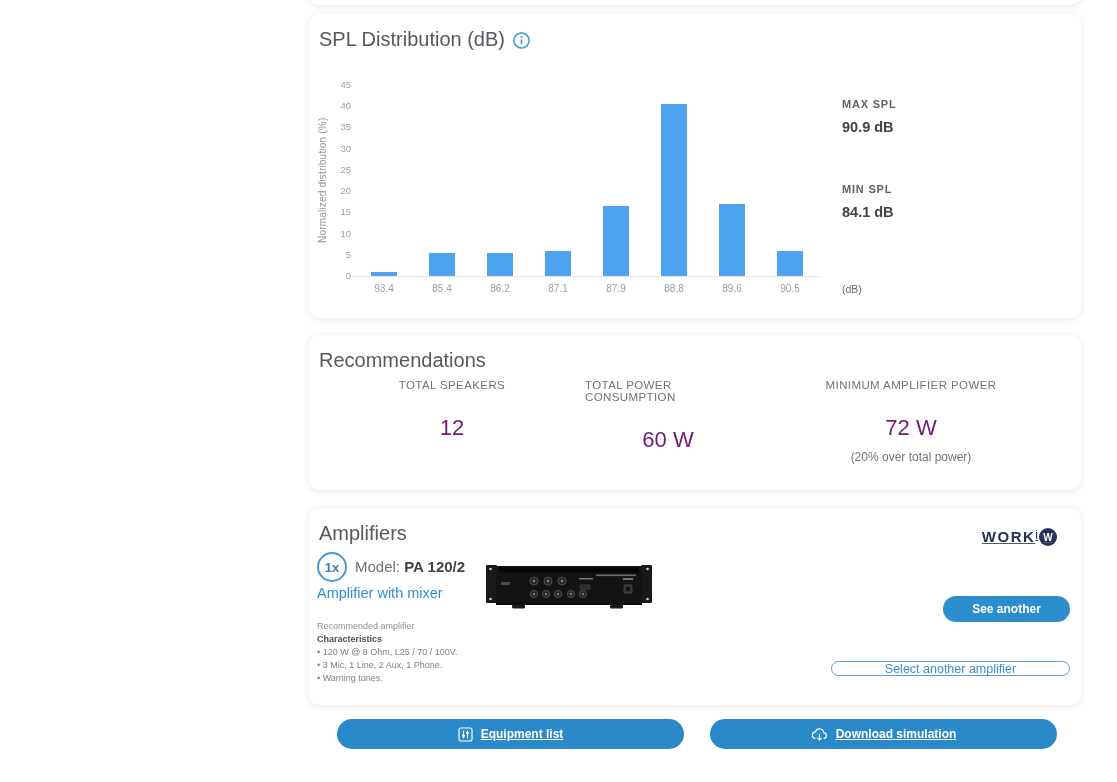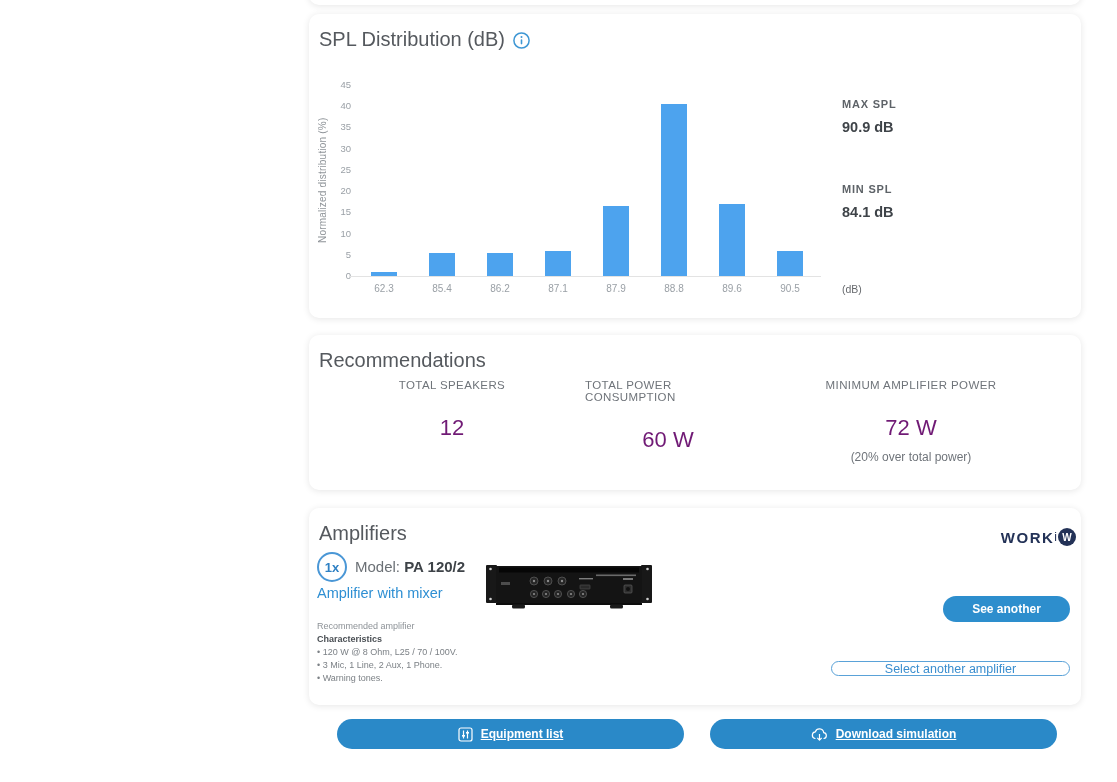--- a/index.html
+++ b/index.html
@@ -45,21 +45,21 @@
 
   
   .stats-row { position:absolute; left:10px; top:44px; width:752px; display:flex; }
   .stat-col { display:flex; flex-direction:column; align-items:center; }
   .stat-col.c1 { width:266px; } .stat-col.c2 { width:166px; } .stat-col.c3 { width:320px; }
   .stat-label { font-size:11.5px; color:#6f747a; letter-spacing:0.4px; }
   .stat-value { font-size:22px; color:#701a75; margin-top:24px; }
   .stat-note { font-size:12px; color:#6f747a; margin-top:9px; }
 
   
-  .brand { position:absolute; right:5px; top:20px; display:flex; align-items:center; }
+  .brand { position:absolute; right:24px; top:20px; display:flex; align-items:flex-start;text-decoration:underline; }
   .brand-word { font-size:15px; font-weight:bold; letter-spacing:1.5px; color:#233257; }
   .brand-i { font-size:12px; color:#233257; margin:0 1px 0 0; }
   .brand-circle { width:18px; height:18px; border-radius:50%; background:#233257; color:#fff;
                   font-size:10px; font-weight:bold; display:flex; align-items:center; justify-content:center; }
   .qty-circle { position:absolute; left:8px; top:44px; width:30px; height:30px; border:2px solid #4a97d6;
                 border-radius:50%; display:flex; align-items:center; justify-content:center;
                 font-size:13px; font-weight:bold; color:#2f81c4; }
   .model-line { position:absolute; left:46px; top:50px; font-size:15px; color:#6b7075; }
   .model-name { font-weight:bold; color:#3e4348; }
   .amp-link { position:absolute; left:8px; top:77px; font-size:14.5px; color:#2e8fd3; cursor:pointer; text-decoration:none; }
@@ -131,21 +131,21 @@
       </div>
       <div class="bar-slot">
         <div class="bar" style="height: 72.2px; background: rgb(77, 163, 238);"></div>
       </div>
       <div class="bar-slot">
         <div class="bar" style="height: 25.5px; background: rgb(77, 163, 238);"></div>
       </div>
     </div>
   <div class="axis-line"></div>
   <div class="x-labels">
-      <div class="x-label">62.3</div>
+      <div class="x-label">93.4</div>
       <div class="x-label">85.4</div>
       <div class="x-label">86.2</div>
       <div class="x-label">87.1</div>
       <div class="x-label">87.9</div>
       <div class="x-label">88.8</div>
       <div class="x-label">89.6</div>
       <div class="x-label">90.5</div>
     </div>
   <div class="x-unit">(dB)</div>
 

